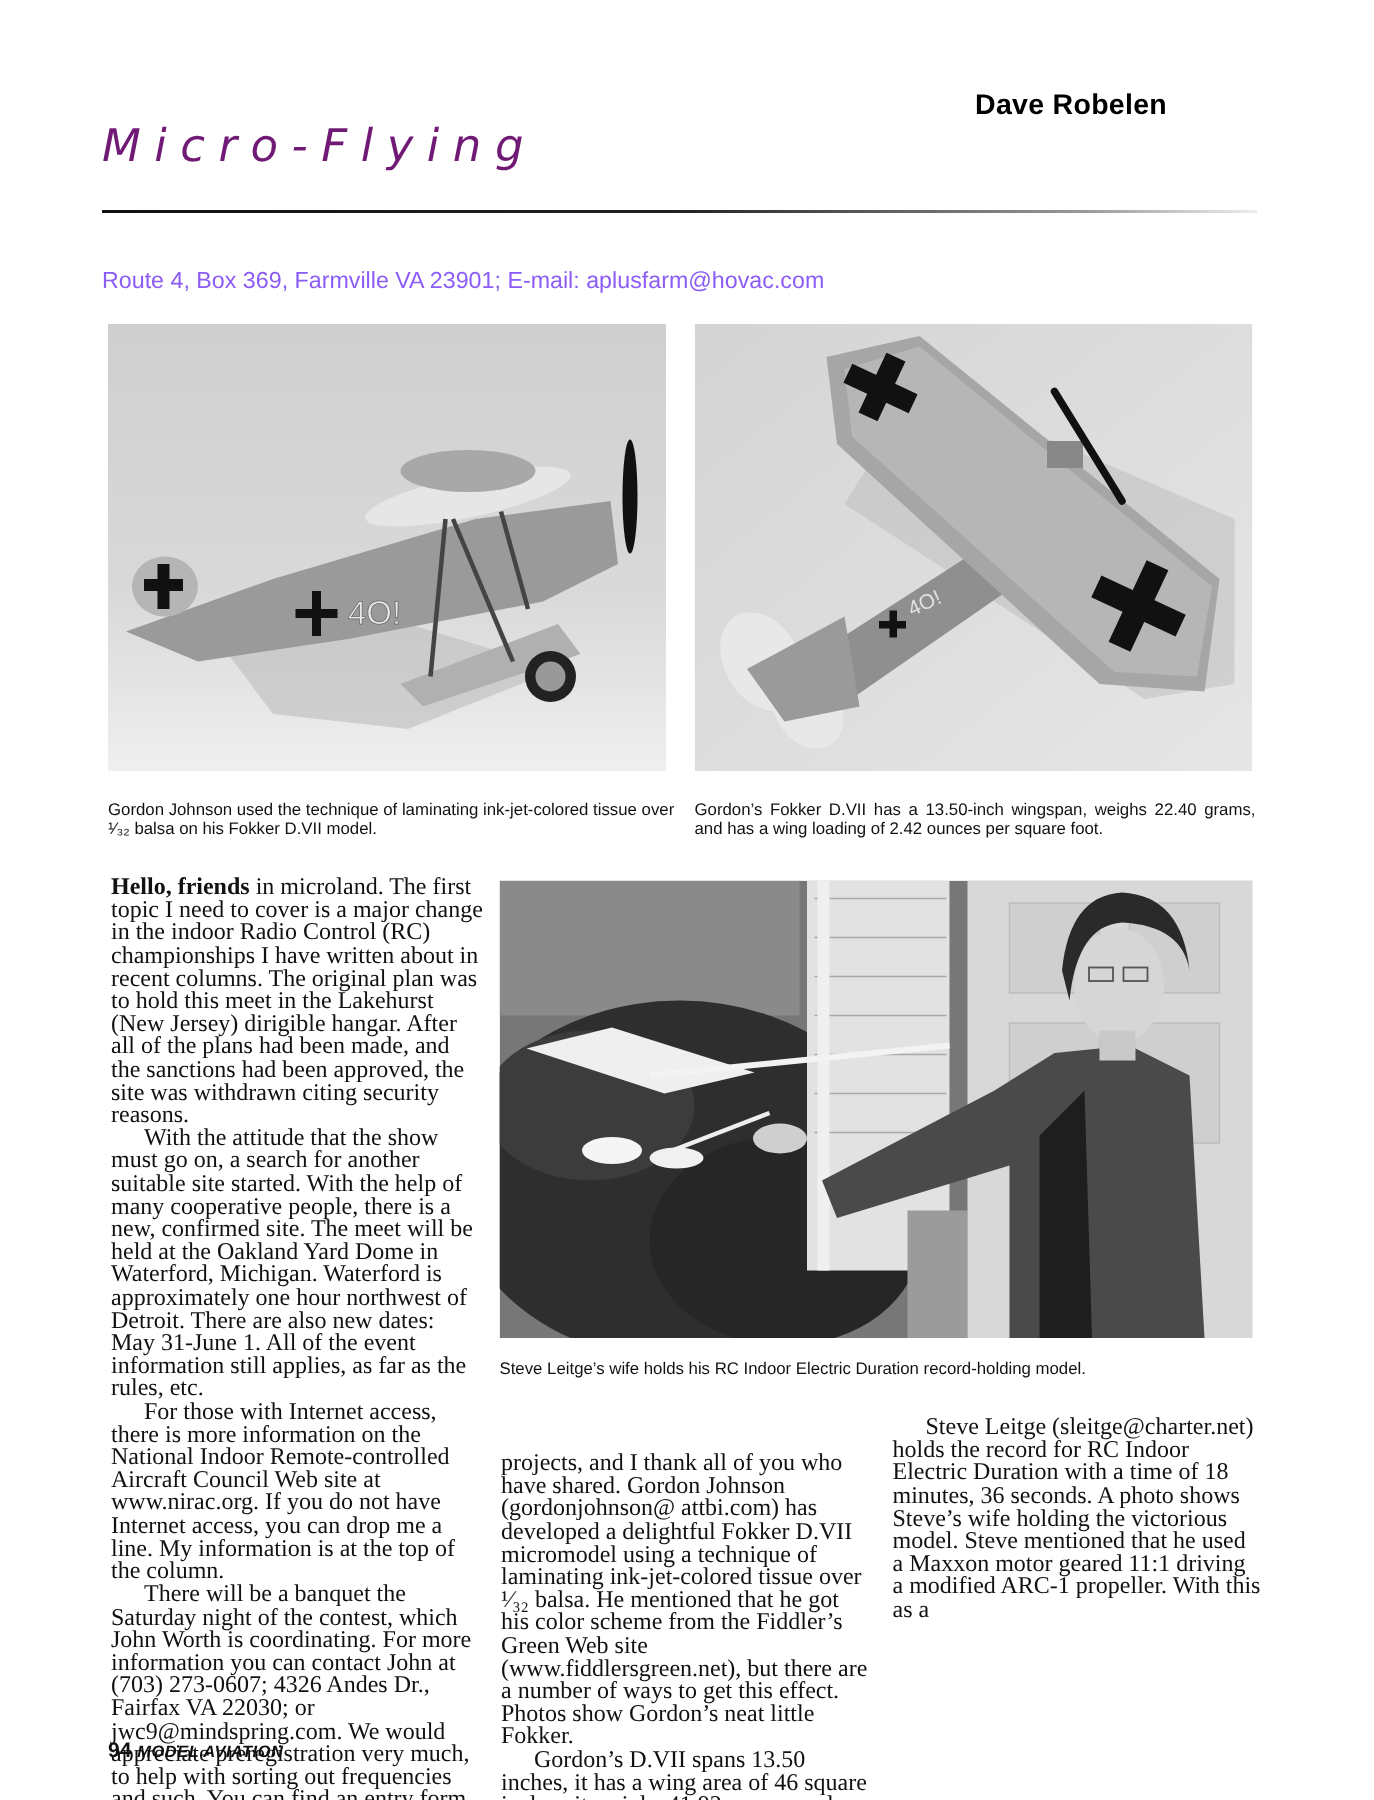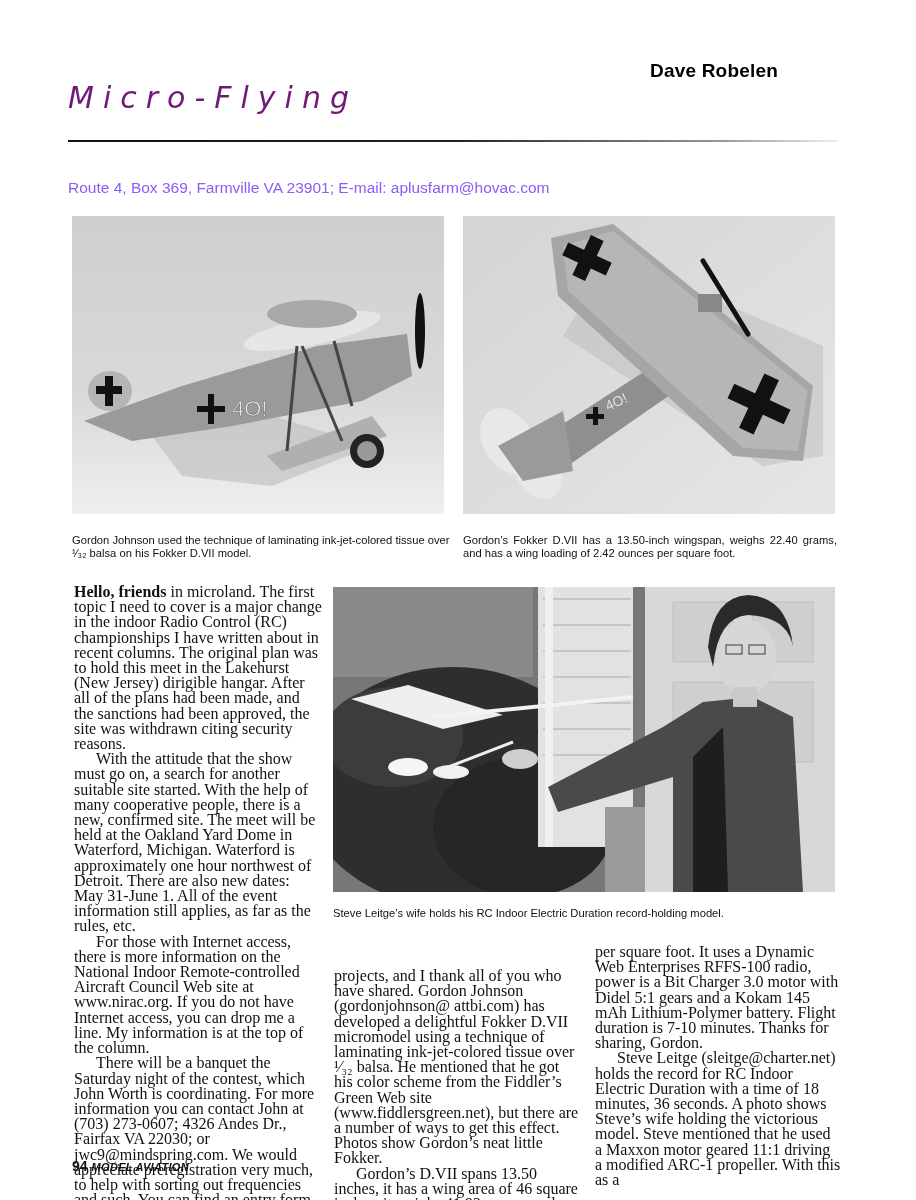--- a/index.html
+++ b/index.html
@@ -188,19 +188,18 @@
   <div class="gap"></div>
   <p><b>This has been</b><span> an active period for new</span></p>
 </div>
 
 <div class="abs col col-2">
   <p>projects, and I thank all of you who have shared. Gordon Johnson (gordonjohnson@ attbi.com) has developed a delightful Fokker D.VII micromodel using a technique of laminating ink-jet-colored tissue over ¹⁄₃₂ balsa. He mentioned that he got his color scheme from the Fiddler’s Green Web site (www.fiddlersgreen.net), but there are a number of ways to get this effect. Photos show Gordon’s neat little Fokker.</p>
   <p class="indent">Gordon’s D.VII spans 13.50 inches, it has a wing area of 46 square inches, it weighs 41.92 grams, and wing loading is 2.42 ounces</p>
 </div>
 
 <div class="abs col col-3">
-  <p>per square foot. It uses a Dynamic Web Enterprises RFFS-100 radio, power is a Bit Charger 3.0 motor with Didel 5:1 gears and a Kokam 145 mAh Lithium-Polymer battery. Flight duration is 7-10 minutes. Thanks for sharing, Gordon.</p>
   <p class="indent">Steve Leitge (sleitge@charter.net) holds the record for RC Indoor Electric Duration with a time of 18 minutes, 36 seconds. A photo shows Steve’s wife holding the victorious model. Steve mentioned that he used a Maxxon motor geared 11:1 driving a modified ARC-1 propeller. With this as a</p>
 </div>
 
 <div class="abs folio">
   <span>94</span><span class="mag">Model Aviation</span>
 </div>
 
 </body></html>

